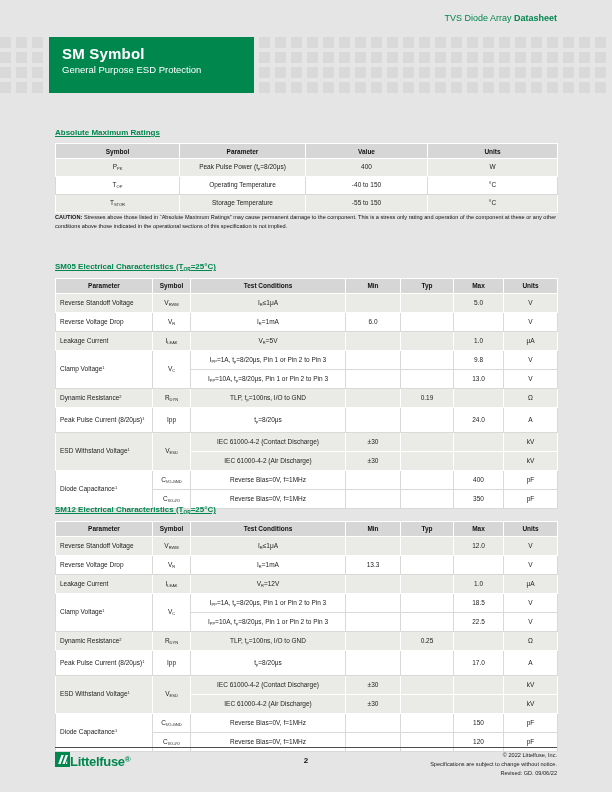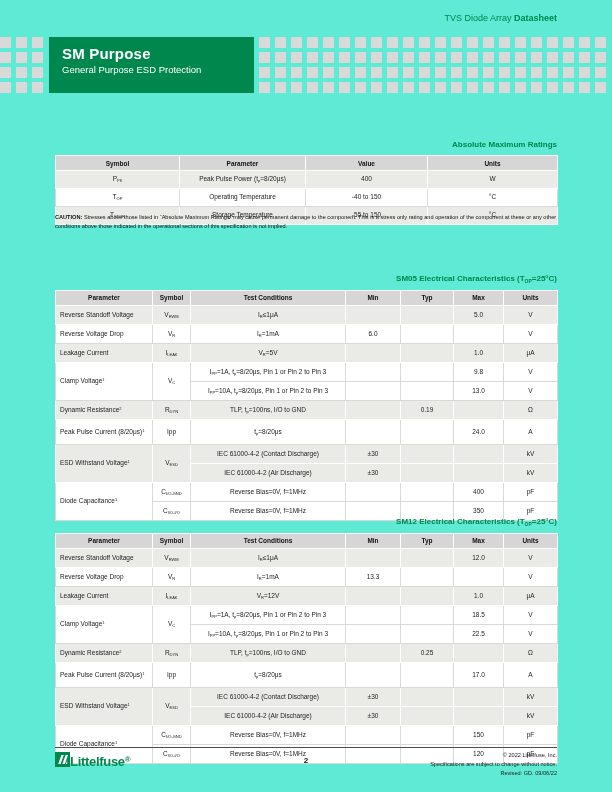--- a/index.html
+++ b/index.html
@@ -1,33 +1,33 @@
 <!DOCTYPE html>
 <html style="--brand_green: #00874E; --header_gray: #d6d6d6; --row_shade: #eaebe7; --square_gray: #d9d9d9;"><head>
 <meta charset="utf-8">
 <style>
   :root{ --brand_green:#00874E; --header_gray:#d6d6d6; --row_shade:#eaebe7; --square_gray:#d9d9d9; }
   html,body{margin:0;padding:0;background:#888;}
-  .page{position:relative;width:612px;height:792px;background:#5eead4;margin:0 auto;overflow:hidden;
+  .page{position:relative;width:612px;height:792px;background:#e5e5e5;margin:0 auto;overflow:hidden;
         font-family:"Liberation Sans",sans-serif;color:#111;}
   
   .tagline{position:absolute;top:13px;right:55px;font-size:9px;color:var(--brand_green);}
   .tagline .bold{font-weight:bold;}
   .deco{position:absolute;top:37px;height:56px;display:flex;flex-wrap:wrap;gap:4px 5px;
         align-content:flex-start;overflow:hidden;}
   .deco-left{left:0;width:44px;}
   .deco-right{left:259px;width:353px;}
   .sq{width:11px;height:11px;background:var(--square_gray);flex:0 0 auto;}
   .banner{position:absolute;left:49px;top:37px;width:205px;height:56px;background:var(--brand_green);
           color:#fff;box-sizing:border-box;padding:8px 0 0 13px;}
   .banner-title{font-size:15px;font-weight:bold;line-height:1.15;letter-spacing:.2px;}
   .banner-sub{font-size:9.5px;margin-top:2px;}
   
   .section{position:absolute;left:55px;width:502px;}
-  .sec-title{margin:16px 0 6px 0;text-align:right;font-size:8px;font-weight:bold;color:var(--brand_green);}
+  .sec-title{margin:4px 0 6px 0;text-align:left;font-size:8px;font-weight:bold;color:var(--brand_green);text-decoration:underline;}
   table{border-collapse:collapse;table-layout:fixed;width:502px;font-size:6.5px;}
   th{background:var(--header_gray);border:1px solid #fff;height:12px;padding:1px 2px;
      font-weight:bold;text-align:center;color:#111;}
   td{height:16px;padding:1px 3px;text-align:center;vertical-align:middle;line-height:1.25;color:#222;}
   .amr td{height:15px;}
   tr.sh td{background:var(--row_shade);border:1px solid #fff;}
   tr.pl td{background:#fff;border:1px solid #d7dad6;}
   tr.tall td{height:22px;}
   td.lft{text-align:left;padding-left:4px;}
   sub{font-size:62%;vertical-align:-0.35em;}
@@ -60,21 +60,21 @@
       <span class="sq"></span>
       <span class="sq"></span>
       <span class="sq"></span>
       <span class="sq"></span>
       <span class="sq"></span>
       <span class="sq"></span>
       <span class="sq"></span>
       <span class="sq"></span>
     </div>
   <div class="banner">
-    <div class="banner-title">SM Purpose</div>
+    <div class="banner-title">SM Symbol</div>
     <div class="banner-sub">General Purpose ESD Protection</div>
   </div>
   <div class="deco deco-right">
       <span class="sq"></span>
       <span class="sq"></span>
       <span class="sq"></span>
       <span class="sq"></span>
       <span class="sq"></span>
       <span class="sq"></span>
       <span class="sq"></span>

